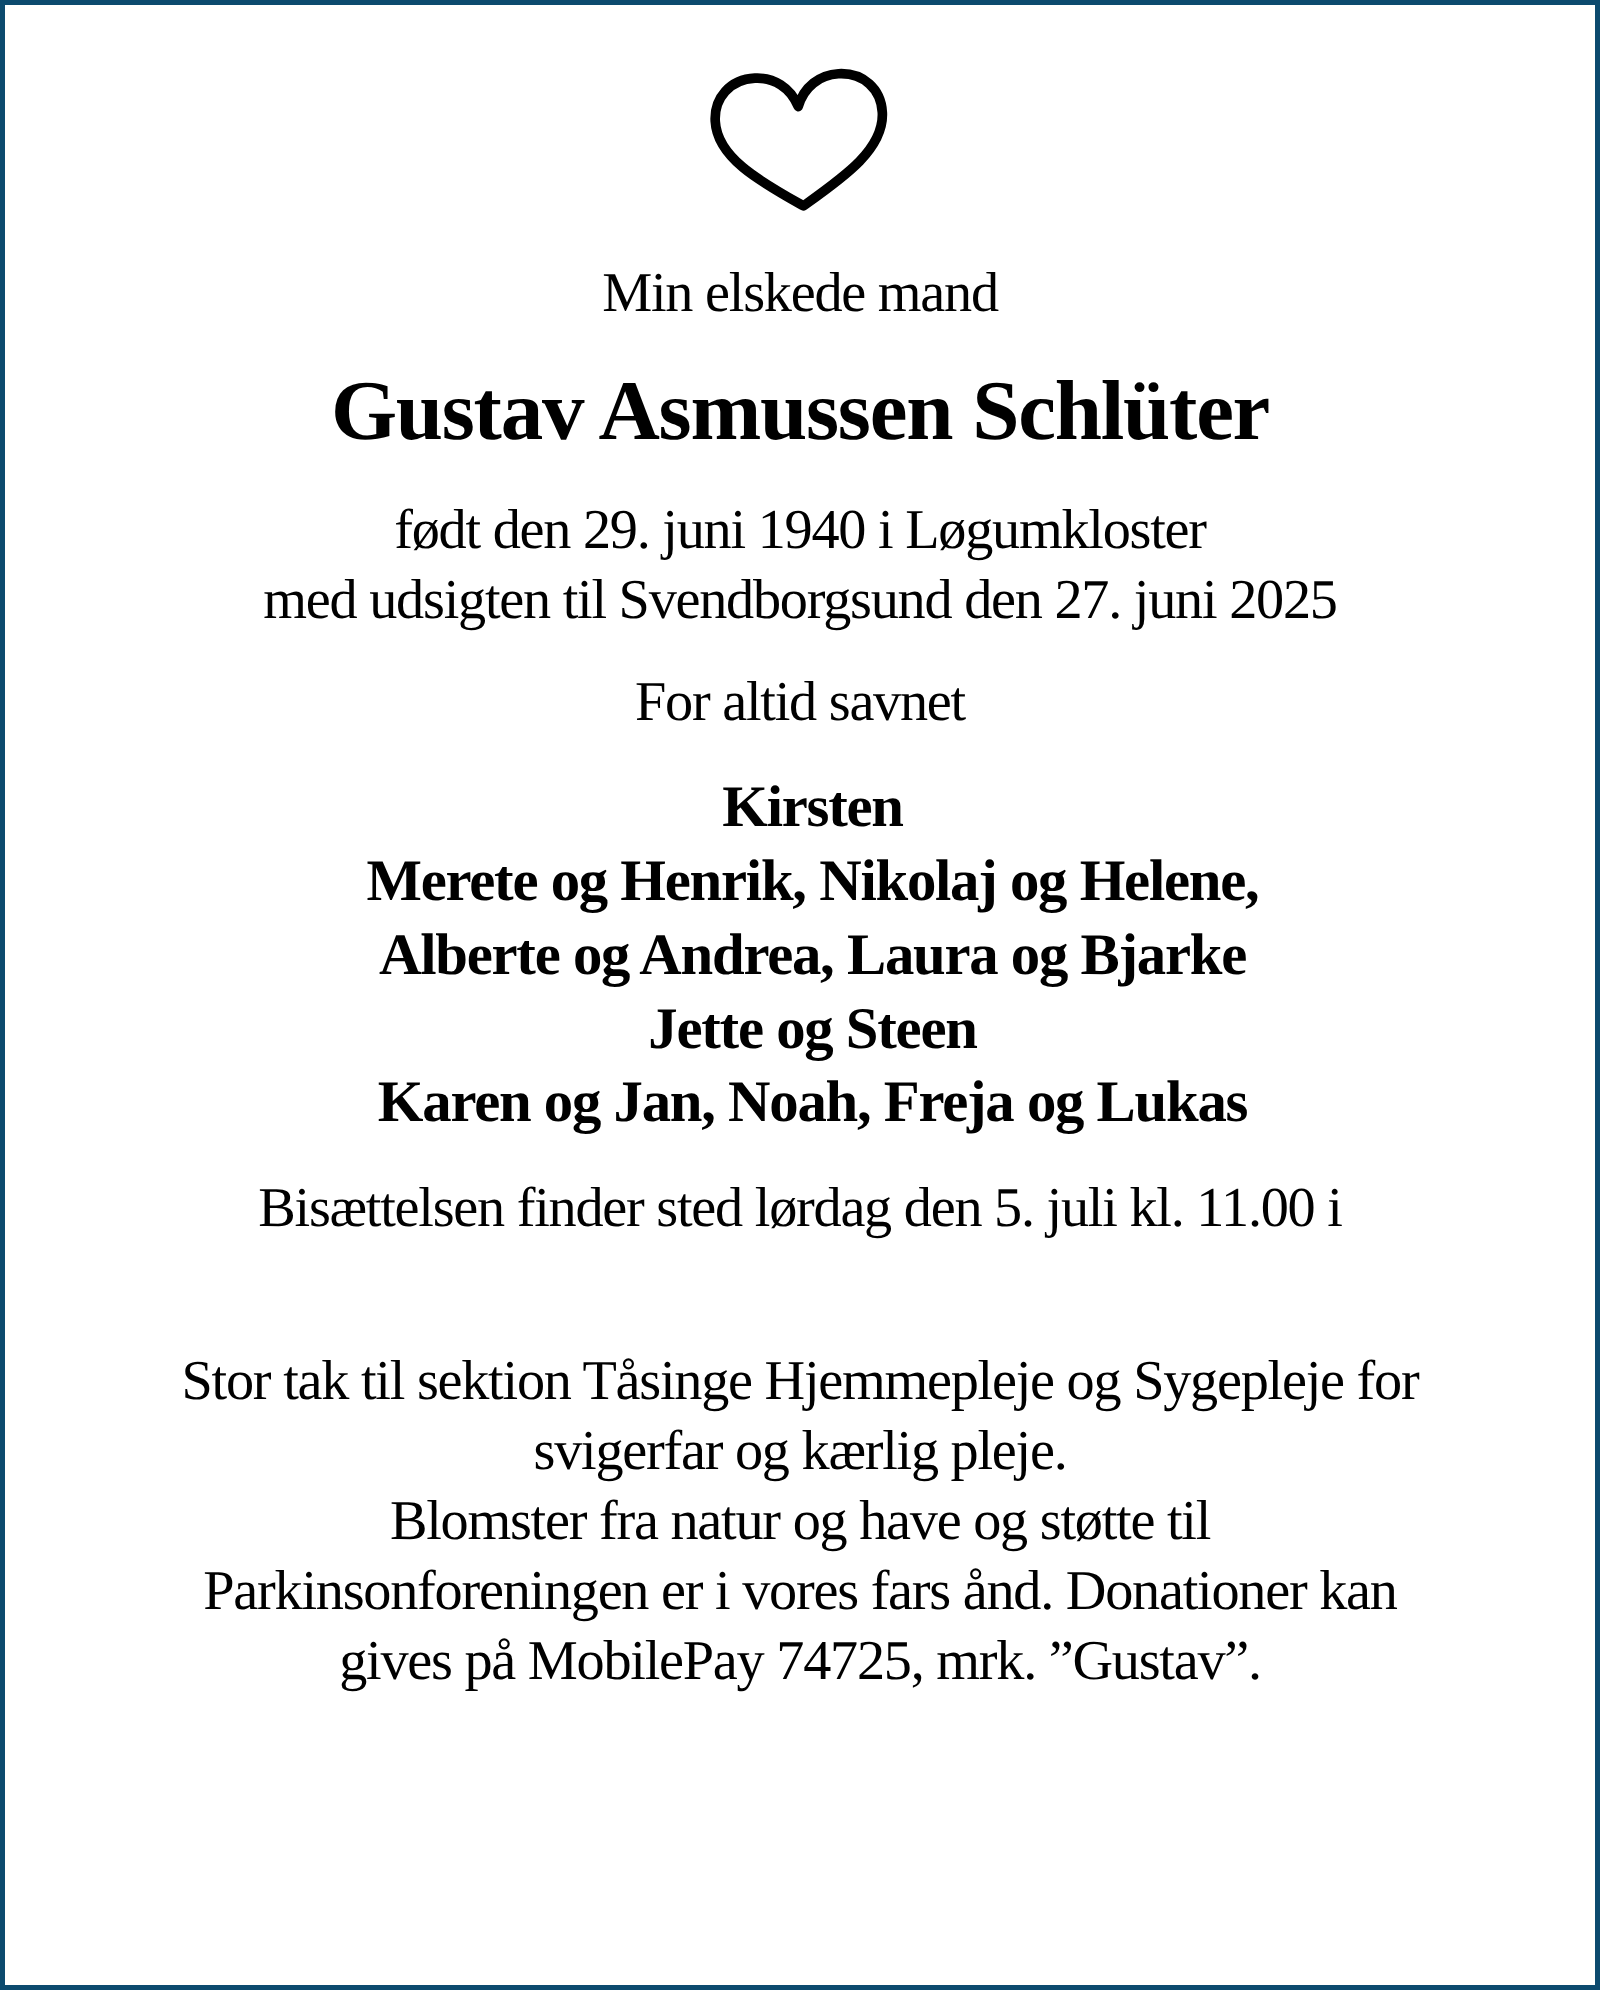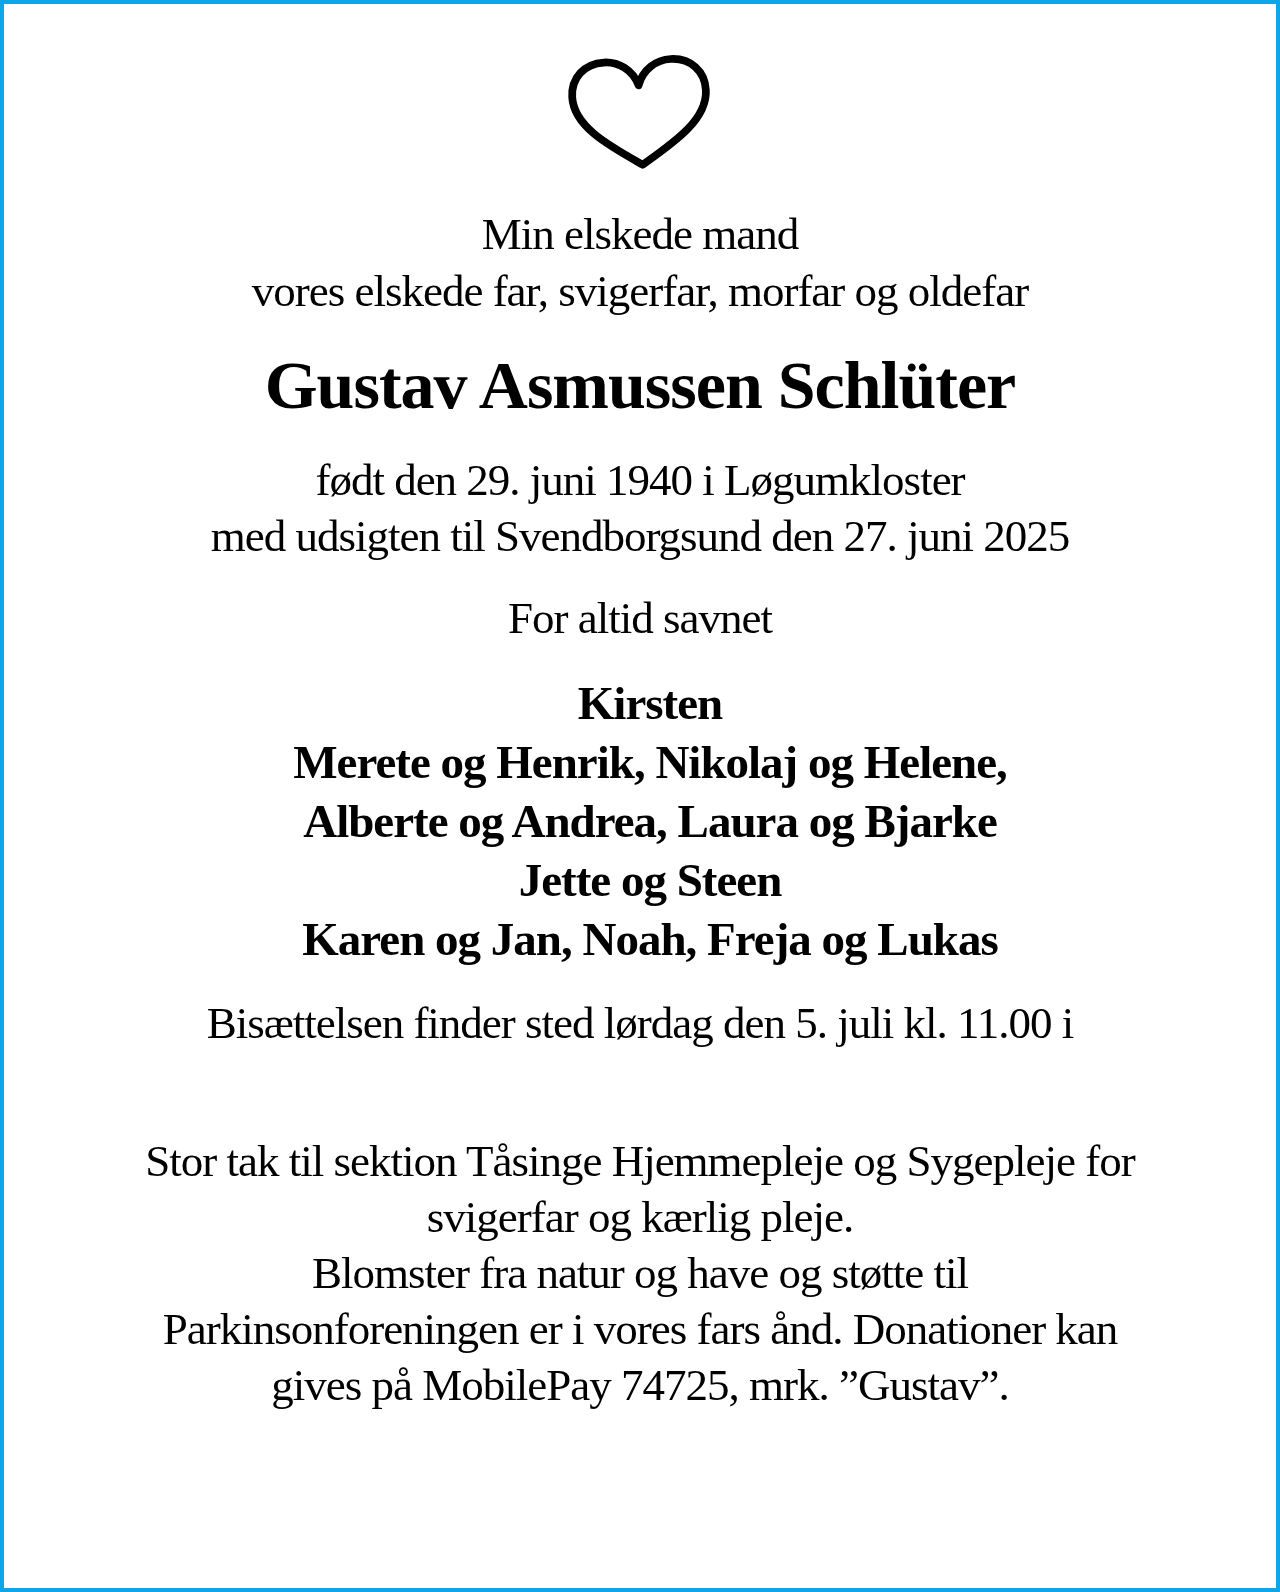--- a/index.html
+++ b/index.html
@@ -7,21 +7,21 @@
     margin: 0;
     padding: 0;
     background: #ffffff;
   }
   .page {
     position: relative;
     width: 1280px;
     height: 1592px;
     box-sizing: border-box;
     background: #ffffff;
-    border: 4px solid #0ea5e9;
+    border: 4px solid #0c4a6e;
     overflow: hidden;
     font-family: "Liberation Serif", "DejaVu Serif", serif;
     color: #000000;
   }
   .content {
     width: 100%;
     padding-top: 50px;
     text-align: center;
   }
   .heart-wrap {
@@ -102,21 +102,20 @@
                  C 14 4.5, 5 14, 5 26.5
                  C 5 46.5, 28 60.5, 50 74.5
                  C 72 60.5, 95 46.5, 95 26.5
                  C 95 14, 86 4.5, 72.5 4.5
                  C 62.5 4.5, 53.5 10.5, 50 21 Z" fill="none" stroke="#000000" stroke-width="5.2" stroke-linejoin="round"></path>
       </svg>
     </div>
 
     <div class="intro">
       <div class="line">Min elskede mand</div>
-      <div class="line">vores elskede far, svigerfar, morfar og oldefar</div>
     </div>
 
     <div class="deceased-name">Gustav Asmussen Schlüter</div>
 
     <div class="life">
       <div class="line">født den 29. juni 1940 i Løgumkloster</div>
       <div class="line">med udsigten til Svendborgsund den 27. juni 2025</div>
     </div>
 
     <div class="missed line">For altid savnet</div>

